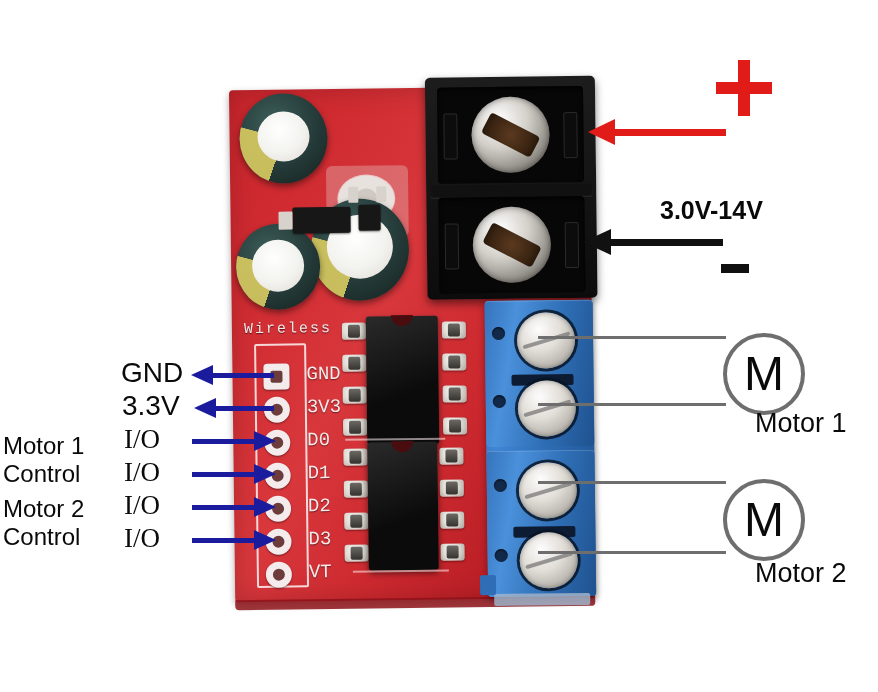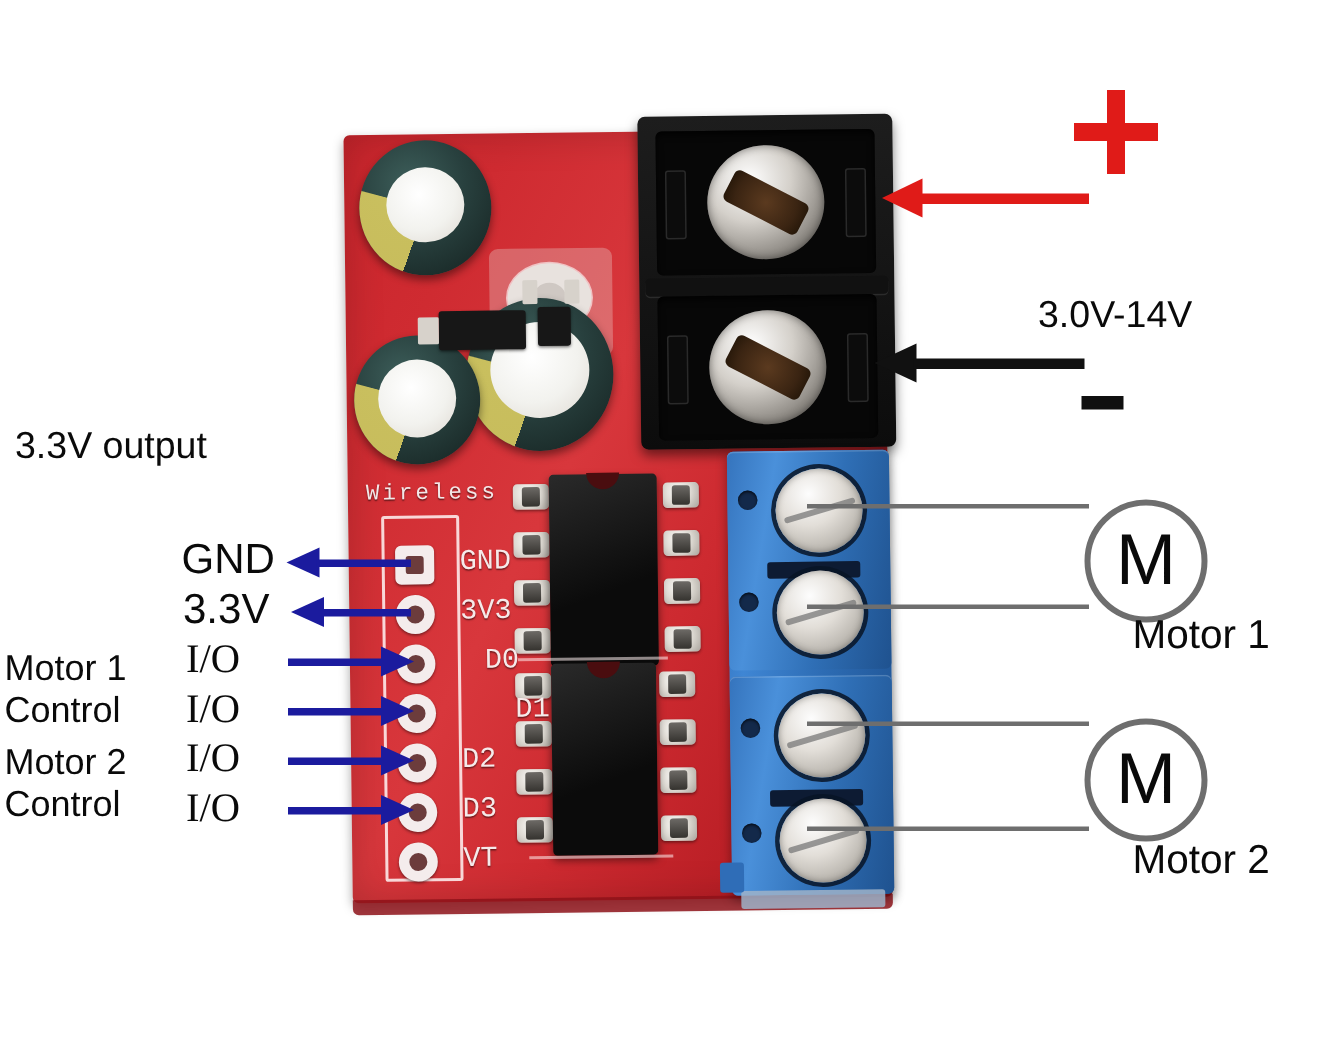--- a/index.html
+++ b/index.html
@@ -16,21 +16,21 @@
   .lbl-33v  {left:122px; top:390px; font-size:28px;}
   .lbl-io1  {left:124px; top:424px; font-size:27px; font-family:"Liberation Serif","DejaVu Serif",serif;}
   .lbl-io2  {left:124px; top:457px; font-size:27px; font-family:"Liberation Serif","DejaVu Serif",serif;}
   .lbl-io3  {left:124px; top:490px; font-size:27px; font-family:"Liberation Serif","DejaVu Serif",serif;}
   .lbl-io4  {left:124px; top:523px; font-size:27px; font-family:"Liberation Serif","DejaVu Serif",serif;}
   .lbl-m1a  {left:3px;   top:432px; font-size:24px;}
   .lbl-m1b  {left:3px;   top:460px; font-size:24px;}
   .lbl-m2a  {left:3px;   top:495px; font-size:24px;}
   .lbl-m2b  {left:3px;   top:523px; font-size:24px;}
   .lbl-inp1 {left:664px; top:166px; font-size:25px;}
-  .lbl-inp2 {left:692px; top:196px; font-size:25px;}
+  .lbl-inp2 {left:660px; top:196px; font-size:25px;font-weight:bold;}
   .lbl-mot1 {left:755px; top:408px; font-size:27px;}
   .lbl-mot2 {left:755px; top:558px; font-size:27px;}
 
   
   .plus{position:absolute;left:716px;top:60px;width:56px;height:56px;}
   .plus:before,.plus:after{content:"";position:absolute;background:#e01b18;}
   .plus:before{left:0;top:22px;width:56px;height:12px;}
   .plus:after{left:22px;top:0;width:12px;height:56px;}
   .minus{position:absolute;left:721px;top:264px;width:28px;height:9px;background:#101010;}
 
@@ -322,22 +322,22 @@
     <div class="pad sq" style="left:31px;top:292px;"></div>
     <div class="pad" style="left:31px;top:325px;"></div>
     <div class="pad" style="left:31px;top:358px;"></div>
     <div class="pad" style="left:31px;top:391px;"></div>
     <div class="pad" style="left:31px;top:424px;"></div>
     <div class="pad" style="left:31px;top:457px;"></div>
     <div class="pad" style="left:31px;top:490px;"></div>
 
     <div class="silk-pin" style="left:74px;top:292px;">GND</div>
     <div class="silk-pin" style="left:74px;top:325px;">3V3</div>
-    <div class="silk-pin" style="left:90px;top:358px;">D0</div>
-    <div class="silk-pin" style="left:74px;top:391px;padding-left:36px;">D1</div>
+    <div class="silk-pin" style="left:74px;top:358px;">D0</div>
+    <div class="silk-pin" style="left:74px;top:391px;">D1</div>
     <div class="silk-pin" style="left:74px;top:424px;">D2</div>
     <div class="silk-pin" style="left:74px;top:457px;">D3</div>
     <div class="silk-pin" style="left:74px;top:490px;">VT</div>
 
     <div class="silk-line" style="left:118px;top:500px;width:96px;height:2px;"></div>
     <div class="silk-line" style="left:112px;top:368px;width:100px;height:2px;"></div>
   </div>
 
   <div class="plus"></div>
   <div class="minus"></div>
@@ -346,21 +346,20 @@
     <span class="head"></span>
       <span class="shaft"></span>
   </div>
   <div class="arrow ar-blk">
     <span class="head"></span>
       <span class="shaft"></span>
   </div>
 
   <div class="lbl lbl-inp2">3.0V-14V</div>
 
-  <div class="lbl lbl-33out">3.3V output</div>
 
   <div class="lbl lbl-gnd">GND</div>
   <div class="lbl lbl-33v">3.3V</div>
   <div class="lbl lbl-io1">I/O</div>
   <div class="lbl lbl-io2">I/O</div>
   <div class="lbl lbl-io3">I/O</div>
   <div class="lbl lbl-io4">I/O</div>
 
   <div class="lbl lbl-m1a">Motor 1</div>
   <div class="lbl lbl-m1b">Control</div>

